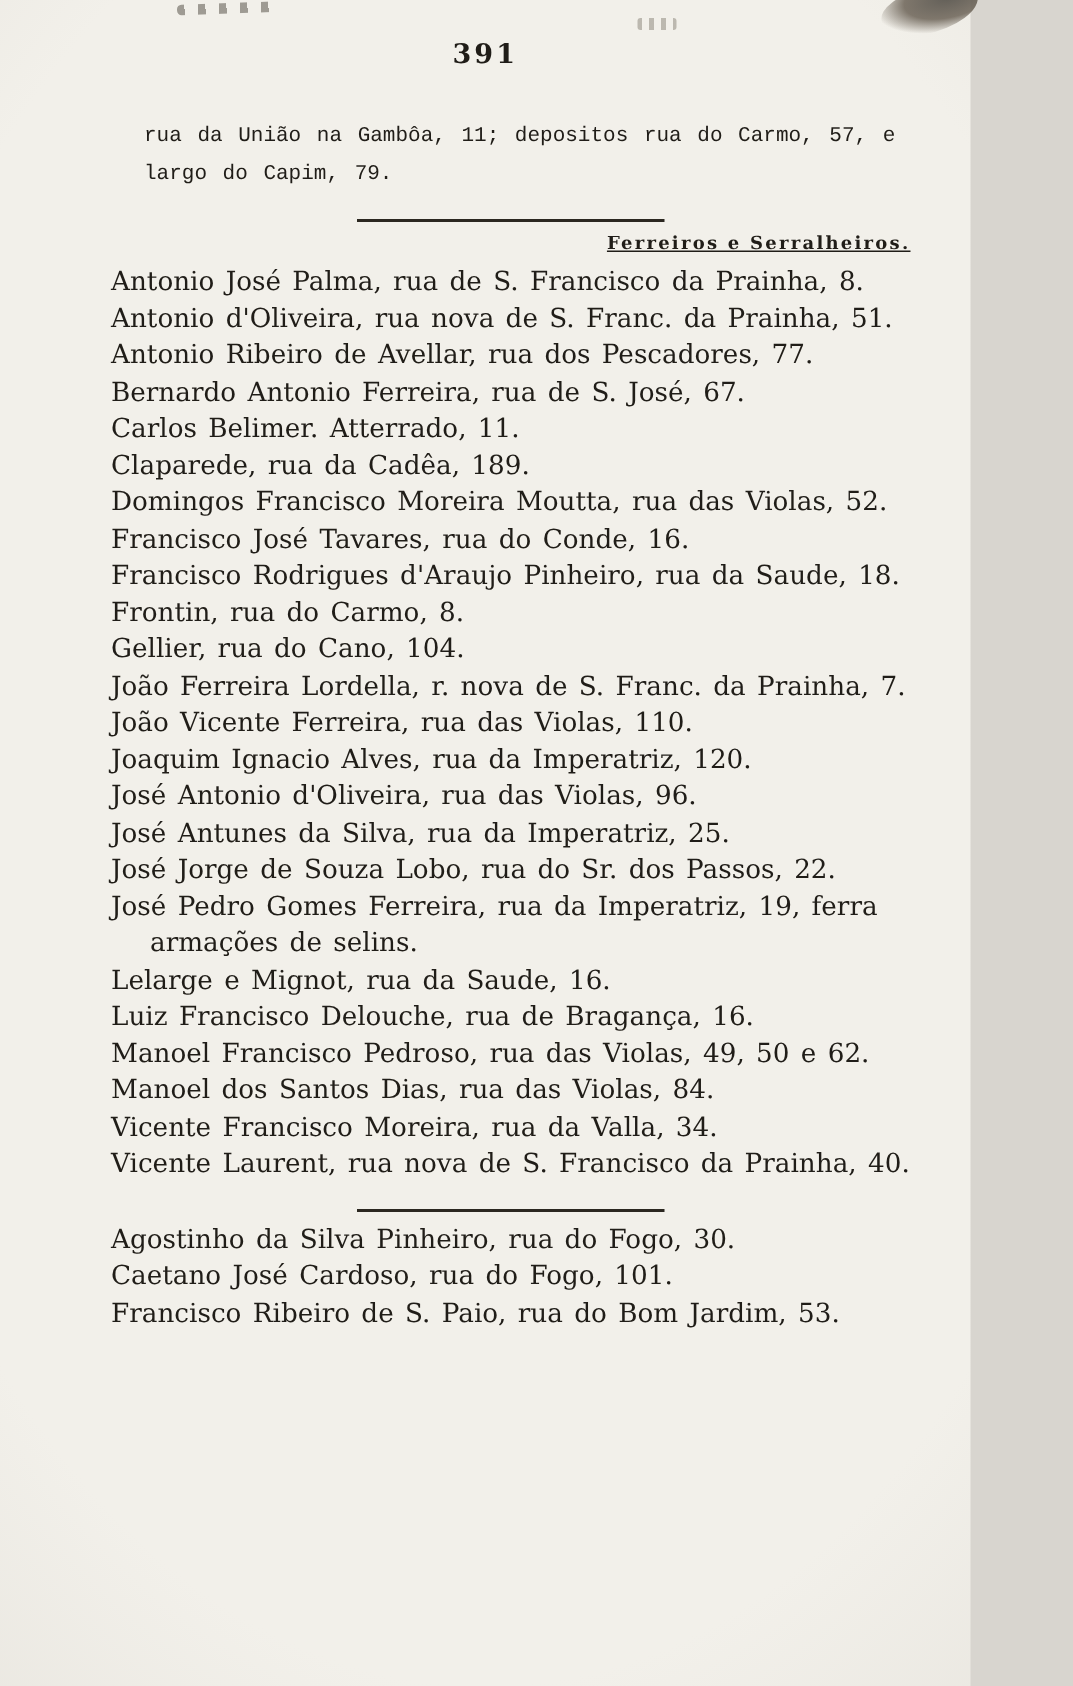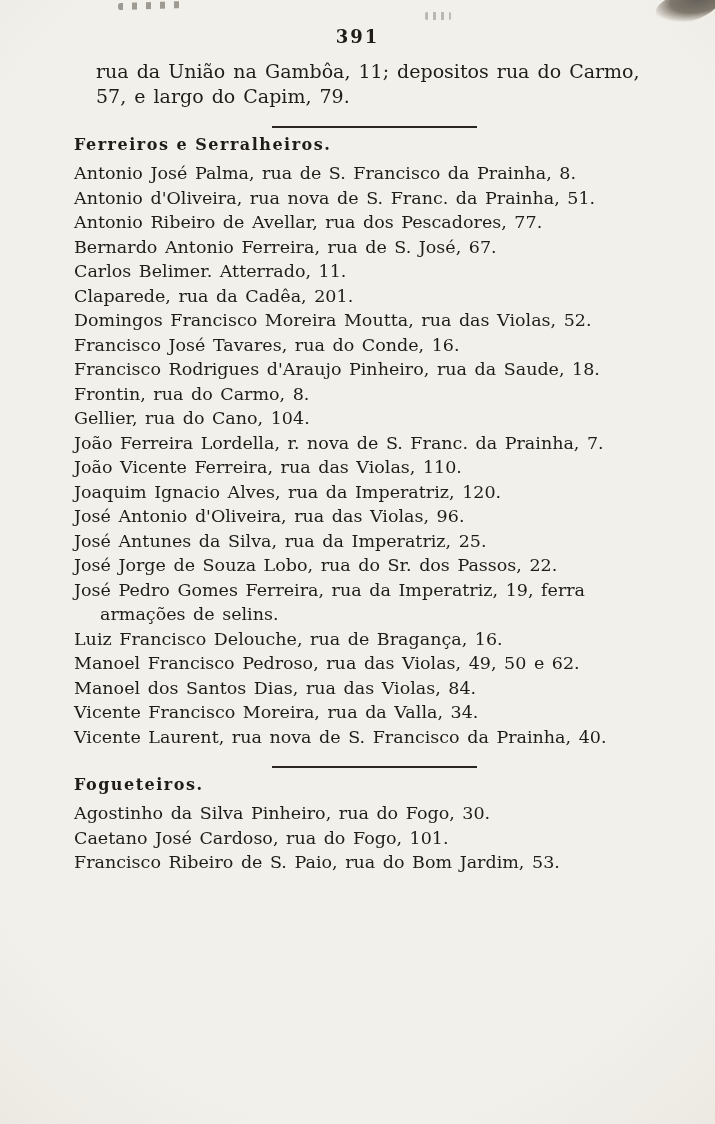--- a/index.html
+++ b/index.html
@@ -2,21 +2,21 @@
 <html><head>
 <meta charset="utf-8">
 <style>
   html,body{margin:0;padding:0;}
   body{
     width:715px;height:1124px;overflow:hidden;
     background:#d8d5cf;
     font-family:"DejaVu Serif","Liberation Serif",serif;
   }
   .page{
-    position:relative;width:715px;height:1124px;box-sizing:border-box;
+    position:relative;width:647px;height:1124px;box-sizing:border-box;
     background:
       radial-gradient(ellipse 120% 100% at 50% 45%, #f2f0ea 55%, #e4e1da 85%, #d3d0c8 100%);
     color:#201d18;
   }
   .artifact{position:absolute;pointer-events:none;}
   .smudge-tr{
     top:-8px;right:-6px;width:66px;height:30px;
     background:radial-gradient(ellipse at 70% 30%, #4a463f 0%, #6b6256 45%, rgba(107,98,86,0) 75%);
     border-radius:50% 30% 60% 40%;
     transform:rotate(-12deg);
@@ -30,29 +30,29 @@
   .speckle-tm{
     top:12px;left:425px;width:26px;height:8px;
     background:repeating-linear-gradient(90deg,#7a7468 0 3px,rgba(0,0,0,0) 3px 8px);
     opacity:.45;border-radius:2px;
   }
   .page-number{
     text-align:center;padding-top:26px;
     font-size:18px;font-weight:bold;letter-spacing:2px;
   }
   .intro{
-    margin:12px 42px 0 96px;
-    font-size:19px;line-height:25px;word-spacing:2px;
+    margin:32px 42px 0 96px;
+    font-size:14px;line-height:25px;word-spacing:2px;font-family:Liberation Mono, monospace;
   }
   .sections{margin:0 40px 0 74px;}
   .section{margin-top:17px;}
   .rule{width:205px;height:2px;background:#2b2720;margin:0 auto 7px;}
   .section-title{
-    margin:0 0 7px;text-align:left;
-    font-size:16px;font-weight:bold;letter-spacing:1.5px;
+    margin:0 0 7px;text-align:right;
+    font-size:12px;font-weight:bold;letter-spacing:1.5px;text-decoration:underline;
   }
   .entry{
     margin:0;font-size:17.5px;line-height:24.5px;word-spacing:2px;
     padding-left:26px;text-indent:-26px;
   }
 </style>
 </head>
 <body>
 
 <div class="page">
@@ -72,21 +72,21 @@
   <p class="entry">Antonio José Palma, rua de S. Francisco da Prainha, 8.</p>
 
   <p class="entry">Antonio d'Oliveira, rua nova de S. Franc. da Prainha, 51.</p>
 
   <p class="entry">Antonio Ribeiro de Avellar, rua dos Pescadores, 77.</p>
 
   <p class="entry">Bernardo Antonio Ferreira, rua de S. José, 67.</p>
 
   <p class="entry">Carlos Belimer. Atterrado, 11.</p>
 
-  <p class="entry">Claparede, rua da Cadêa, 201.</p>
+  <p class="entry">Claparede, rua da Cadêa, 189.</p>
 
   <p class="entry">Domingos Francisco Moreira Moutta, rua das Violas, 52.</p>
 
 
   <p class="entry">Francisco José Tavares, rua do Conde, 16.</p>
 
   <p class="entry">Francisco Rodrigues d'Araujo Pinheiro, rua da Saude, 18.</p>
 
   <p class="entry">Frontin, rua do Carmo, 8.</p>
 
@@ -99,37 +99,37 @@
   <p class="entry">Joaquim Ignacio Alves, rua da Imperatriz, 120.</p>
 
   <p class="entry">José Antonio d'Oliveira, rua das Violas, 96.</p>
 
   <p class="entry">José Antunes da Silva, rua da Imperatriz, 25.</p>
 
   <p class="entry">José Jorge de Souza Lobo, rua do Sr. dos Passos, 22.</p>
 
   <p class="entry">José Pedro Gomes Ferreira, rua da Imperatriz, 19, ferra armações de selins.</p>
 
+  <p class="entry">Lelarge e Mignot, rua da Saude, 16.</p>
 
   <p class="entry">Luiz Francisco Delouche, rua de Bragança, 16.</p>
 
   <p class="entry">Manoel Francisco Pedroso, rua das Violas, 49, 50 e 62.</p>
 
   <p class="entry">Manoel dos Santos Dias, rua das Violas, 84.</p>
 
   <p class="entry">Vicente Francisco Moreira, rua da Valla, 34.</p>
 
   <p class="entry">Vicente Laurent, rua nova de S. Francisco da Prainha, 40.</p>
 </div>
   </section>
 
 
   <section class="section">
     <div class="rule"></div>
-    <h2 class="section-title">Fogueteiros.</h2>
     <div class="entries">
   <p class="entry">Agostinho da Silva Pinheiro, rua do Fogo, 30.</p>
 
   <p class="entry">Caetano José Cardoso, rua do Fogo, 101.</p>
 
   <p class="entry">Francisco Ribeiro de S. Paio, rua do Bom Jardim, 53.</p>
 </div>
   </section>
 </div>
 </div>

